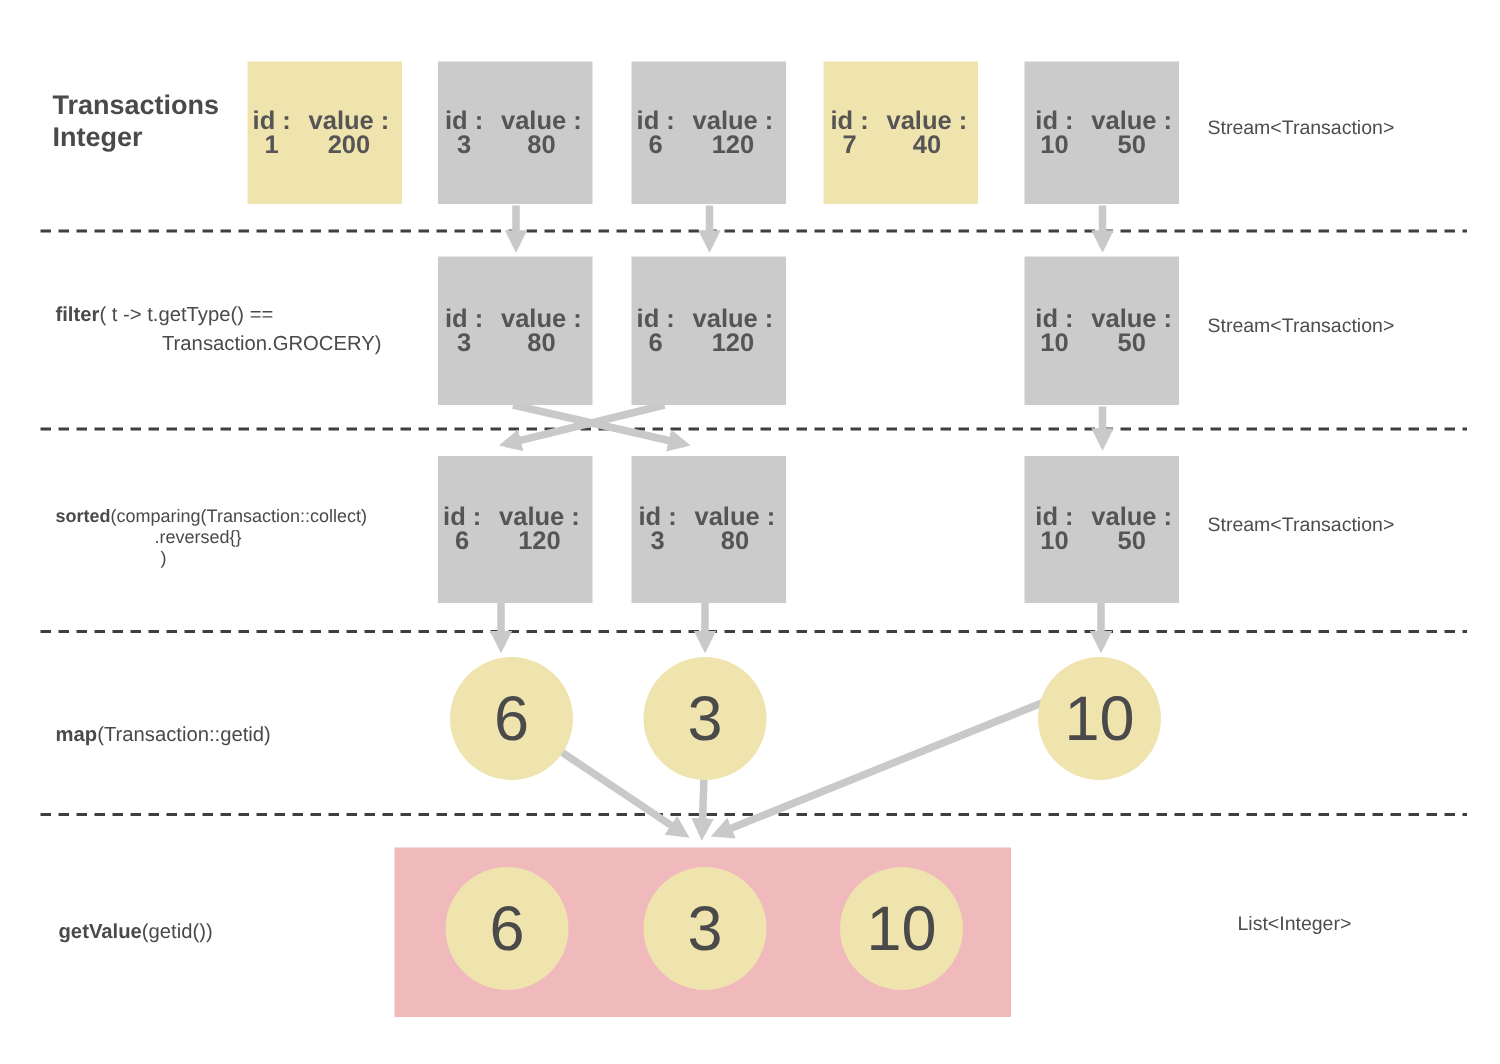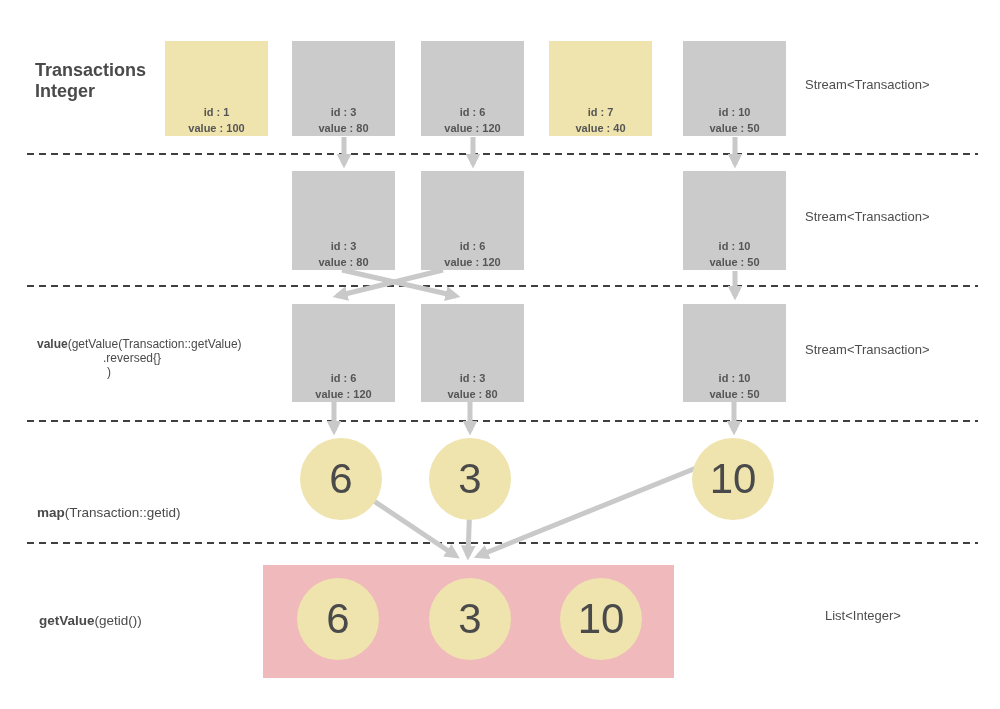--- a/index.html
+++ b/index.html
@@ -18,22 +18,22 @@
   .op .b{font-weight:bold;}
   .op-sorted{font-size:12px;line-height:14px;}
   .ind-filter{padding-left:71px;}
   .ind-sorted1{padding-left:66px;}
   .ind-sorted2{padding-left:70px;}
   .type{
     position:absolute;font-size:13px;color:#4d4d4d;white-space:nowrap;
   }
   .box{
     position:absolute;width:103px;background:#cbcbcb;
-    display:flex;flex-direction:column;align-items:center;justify-content:flex-end;
-    font-size:11px;font-weight:bold;color:#555555;line-height:16px;text-align:center;
+    display:flex;flex-direction:row;align-items:center;justify-content:flex-start;
+    font-size:17px;font-weight:bold;color:#555555;line-height:16px;text-align:center;
   }
   .box.yellow{background:#efe3ae;}
   .circle{
     position:absolute;width:82px;height:82px;border-radius:50%;background:#efe3ae;
     display:flex;align-items:center;justify-content:center;
     font-size:42px;color:#4a4a4a;
   }
   .collect-box{
     position:absolute;left:263px;top:565px;width:411px;height:113px;background:#f0b9bc;
   }
@@ -73,43 +73,47 @@
       <line x1="470" y1="500" x2="468" y2="556" marker-end="url(#ah)"></line>
       <line x1="716" y1="460" x2="478" y2="556" marker-end="url(#ah)"></line>
     </g>
   </svg>
 
   <div class="title">
     <div>Transactions</div>
     <div>Integer</div>
   </div>
 
+  <div class="op" style="left:37px;top:200px;">
+    <div><span class="b">filter</span><span>( t -&gt; t.getType() ==</span></div>
+    <div class="ind-filter">Transaction.GROCERY)</div>
+  </div>
 
   <div class="op op-sorted" style="left:37px;top:337px;">
-    <div><span class="b">value</span><span>(getValue(Transaction::getValue)</span></div>
+    <div><span class="b">sorted</span><span>(comparing(Transaction::collect)</span></div>
     <div class="ind-sorted1">.reversed{}</div>
     <div class="ind-sorted2">)</div>
   </div>
 
-  <div class="op" style="left:37px;top:480px;margin-top:23px;">
+  <div class="op" style="left:37px;top:480px;">
     <span class="b">map</span><span>(Transaction::getid)</span>
   </div>
 
   <div class="op" style="left:39px;top:611px;">
     <span class="b">getValue</span><span>(getid())</span>
   </div>
 
   <div class="type" style="left:805px;top:77px;">Stream&lt;Transaction&gt;</div>
   <div class="type" style="left:805px;top:209px;">Stream&lt;Transaction&gt;</div>
   <div class="type" style="left:805px;top:342px;">Stream&lt;Transaction&gt;</div>
   <div class="type" style="left:825px;top:608px;">List&lt;Integer&gt;</div>
 
   <div class="box yellow" style="left:165px;top:41px;height:95px;">
     <div>id : 1</div>
-    <div>value : 100</div>
+    <div>value : 200</div>
   </div>
   <div class="box" style="left:292px;top:41px;height:95px;">
     <div>id : 3</div>
     <div>value : 80</div>
   </div>
   <div class="box" style="left:421px;top:41px;height:95px;">
     <div>id : 6</div>
     <div>value : 120</div>
   </div>
   <div class="box yellow" style="left:549px;top:41px;height:95px;">

